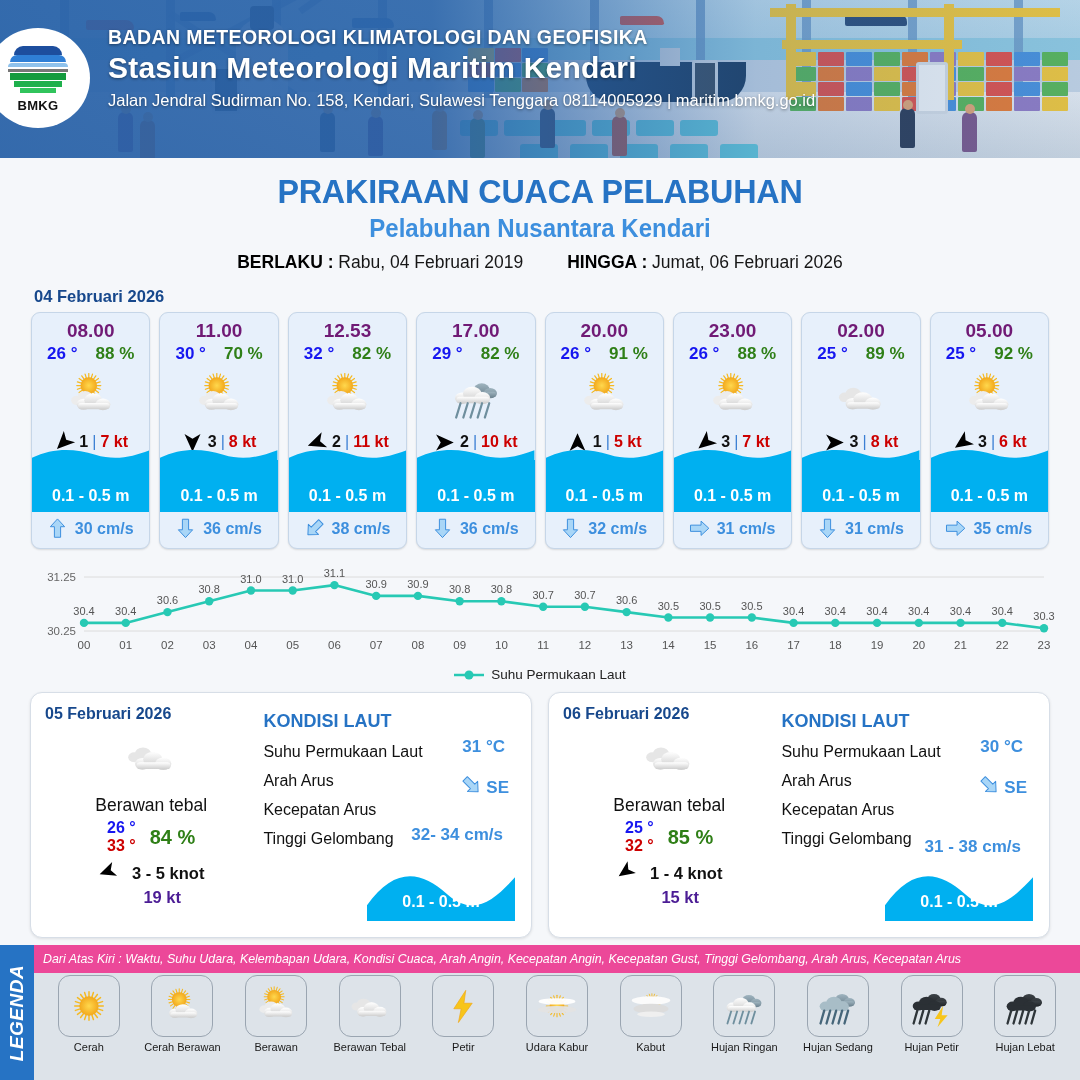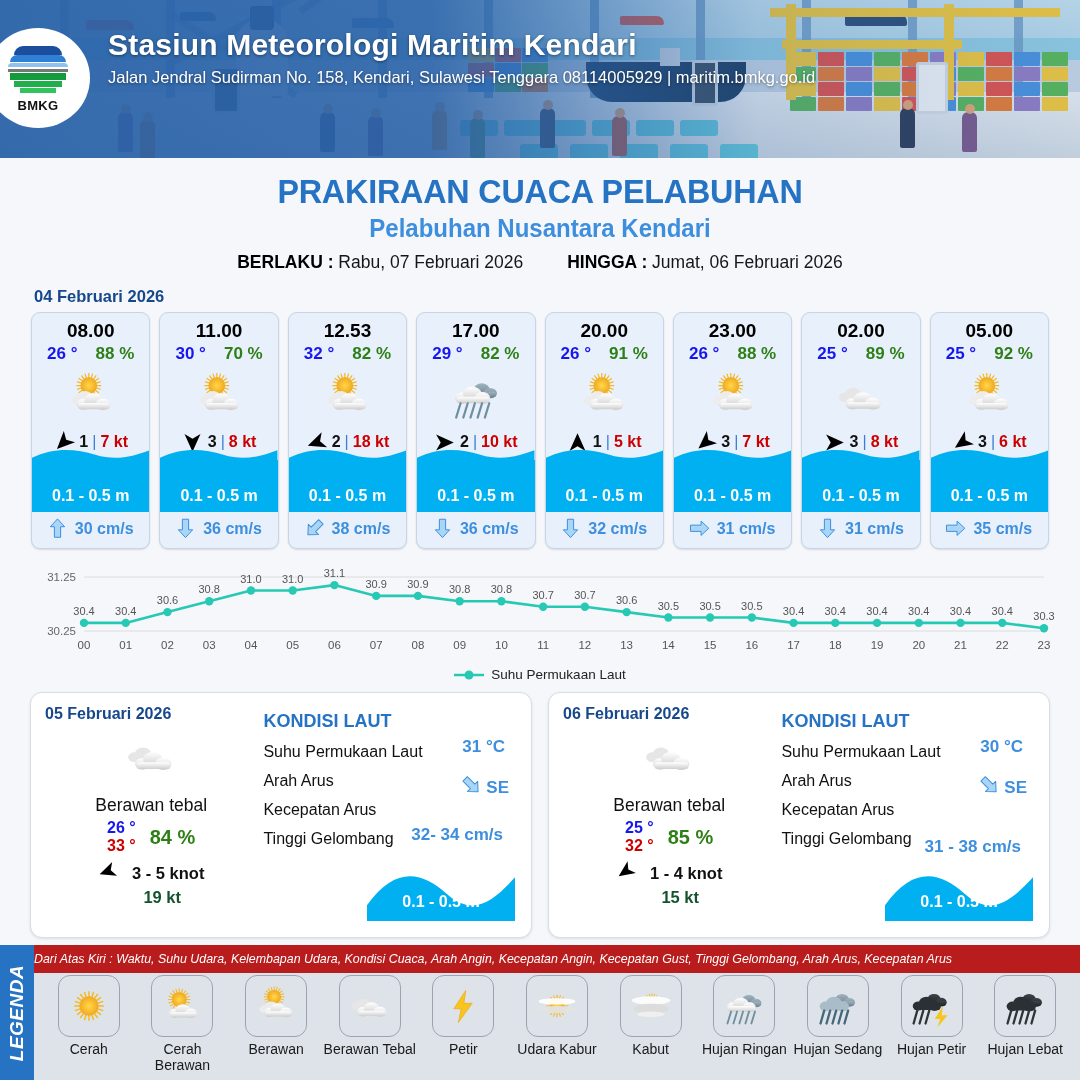--- a/index.html
+++ b/index.html
@@ -57,21 +57,21 @@
   
   .date-label { margin: 14px 0 6px 34px; font-size: 16.5px; font-weight: bold; color: #17488c; }
 
   
   .cards { display: flex; gap: 9px; padding: 0 31px; }
   .card {
     flex: 1; background: #e7f0fb; border: 1px solid #c6d6e8;
     border-radius: 9px; overflow: hidden; position: relative;
     box-shadow: 0 1px 2px rgba(0,0,0,.12);
   }
-  .c-time { text-align: center; font-size: 19px; font-weight: bold; color: #000000; padding: 7px 0 2px; }
+  .c-time { text-align: center; font-size: 19px; font-weight: bold; color: #701a75; padding: 7px 0 2px; }
   .c-th { display: flex; justify-content: space-around; align-items: baseline; padding: 0 6px 2px; }
   .c-temp { font-size: 17px; font-weight: bold; color: #1616f0; }
   .c-hum { font-size: 17px; font-weight: bold; color: #2f7f17; }
   .c-icon { height: 62px; display: flex; align-items: center; justify-content: center; }
   .c-wind { display: flex; align-items: center; justify-content: center; gap: 4px; padding: 4px 0 6px; }
   .c-wdir { width: 22px; height: 20px; display: inline-block; }
   .c-wscale { font-size: 16px; font-weight: bold; color: #111; }
   .c-sep { color: #3b7fd4; font-size: 16px; }
   .c-wspd { font-size: 16px; font-weight: bold; color: #cc0000; }
   .wave-band { position: relative; height: 52px; background: #00b0f0; margin-top: 2px; }
@@ -98,47 +98,47 @@
   .d-date { font-size: 16px; font-weight: bold; color: #17488c; }
   .d-icon { height: 64px; display: flex; align-items: center; justify-content: center; margin-top: 2px; }
   .d-cond { font-size: 17.5px; color: #111; text-align: center; margin-top: 6px; }
   .d-temps { display: flex; align-items: center; justify-content: center; gap: 14px; margin-top: 3px; }
   .d-tcol { display: flex; flex-direction: column; }
   .d-tmin { font-size: 16px; font-weight: bold; color: #1616f0; }
   .d-tmax { font-size: 16px; font-weight: bold; color: #cc0000; }
   .d-hum { font-size: 20px; font-weight: bold; color: #2f7f17; }
   .d-wind { display: flex; align-items: center; justify-content: center; gap: 15px; margin-top: 7px; }
   .d-wtxt { font-size: 16.5px; font-weight: bold; color: #111; }
-  .d-gust { text-align: center; font-size: 16.5px; font-weight: bold; color: #14532d; margin-top: 3px; padding-left: 22px; }
+  .d-gust { text-align: center; font-size: 16.5px; font-weight: bold; color: #4c1d95; margin-top: 3px; padding-left: 22px; }
   .d-right { flex: 1; padding-left: 6px; position: relative; }
   .d-sea-title { font-size: 18px; font-weight: bold; color: #2673c4; margin: 6px 0 4px; }
   .d-krow { font-size: 16px; color: #111; margin-top: 11px; }
   .d-val { position: absolute; font-size: 17px; font-weight: bold; color: #3d8fde; }
   .d-wave { position: absolute; right: 2px; bottom: 2px; width: 148px; height: 56px; }
   .d-wave-txt { position: absolute; right: 2px; bottom: 12px; width: 148px; text-align: center; color: #fff; font-size: 16px; font-weight: bold; }
 
   
   .legend-foot { position: absolute; left: 0; right: 0; bottom: 0; height: 135px; background: #dde3e9; }
   .leg-side {
     position: absolute; left: 0; top: 0; width: 34px; height: 135px;
     background: #2673c4; display: flex; align-items: center; justify-content: center;
   }
   .leg-side span {
     transform: rotate(-90deg); white-space: nowrap; color: #fff;
     font-size: 19px; font-weight: bold; font-style: italic; letter-spacing: .5px;
   }
   .leg-note {
     position: absolute; left: 34px; right: 0; top: 0; height: 28px;
-    background: #b91c1c; color: #fff; font-size: 12.4px; font-style: italic;
-    display: flex; align-items: center; padding-left: 0;
+    background: #ec4899; color: #fff; font-size: 12.4px; font-style: italic;
+    display: flex; align-items: center; padding-left: 9px;
   }
   .leg-items { position: absolute; left: 34px; right: 0; top: 30px; display: flex; padding: 0 8px; }
   .leg-item { flex: 1; display: flex; flex-direction: column; align-items: center; }
   .leg-box { width: 62px; height: 62px; border: 1px solid #9aa5b1; border-radius: 12px; display: flex; align-items: center; justify-content: center; }
-  .leg-lbl { font-size: 14px; color: #1a1a1a; margin-top: 4px; text-align: center; }
+  .leg-lbl { font-size: 11px; color: #1a1a1a; margin-top: 4px; text-align: center; }
 </style>
 </head>
 <body>
 
 <div class="header">
   <div class="hdr-art">
     <div class="hdr-sky"></div>
     <div class="hdr-sea"></div>
     <div class="hdr-wall"></div>
     <div class="hdr-floor"></div>
@@ -263,32 +263,33 @@
       <div class="lg-band" style="top:19px;width:60px;height:4px;background:#8fc2ec;"></div>
       <div style="position:absolute;top:25px;left:1px;width:60px;height:3px;background:#777;"></div>
       <div class="lg-band" style="top:29px;width:56px;height:7px;background:#149b3e;border-radius:0;"></div>
       <div class="lg-band" style="top:37px;width:48px;height:6px;background:#1fb04c;border-radius:0;"></div>
       <div class="lg-band" style="top:44px;width:36px;height:5px;background:#31c45c;border-radius:0;"></div>
     </div>
     <div class="logo-txt">BMKG</div>
   </div>
 
   <div class="hdr-text">
+    <div class="hdr-l1">BADAN METEOROLOGI KLIMATOLOGI DAN GEOFISIKA</div>
     <div class="hdr-l2">Stasiun Meteorologi Maritim Kendari</div>
     <div class="hdr-l3">Jalan Jendral Sudirman No. 158, Kendari, Sulawesi Tenggara  08114005929 | maritim.bmkg.go.id</div>
   </div>
 </div>
 
 <div class="title-wrap">
   <div class="title-main">PRAKIRAAN CUACA PELABUHAN</div>
   <div class="title-sub">Pelabuhan Nusantara Kendari</div>
   <div class="valid-row">
     <div>
       <b>BERLAKU :</b>
-      <span>Rabu, 07 Februari 2026</span>
+      <span>Rabu, 04 Februari 2019</span>
     </div>
     <div>
       <b>HINGGA :</b>
       <span>Jumat, 06 Februari 2026</span>
     </div>
   </div>
 </div>
 
 <div class="date-label">04 Februari 2026</div>
 
@@ -519,21 +520,21 @@
             <rect x="2" y="14" width="46" height="9" rx="4.5" fill="url(#cgsun-cloud-icon60)"></rect>
           </g>
         </svg>
       </div>
     <div class="c-wind">
       <span class="c-wdir"><svg width="21" height="21" viewBox="0 0 100 100" style="transform:rotate(250deg)">
     <path d="M50 6 L88 90 L50 68 L12 90 Z" fill="#000"></path>
           </svg></span>
       <span class="c-wscale">2</span>
       <span class="c-sep">|</span>
-      <span class="c-wspd">18 kt</span>
+      <span class="c-wspd">11 kt</span>
     </div>
     <div class="wave-band">
       <div class="wave-top"><svg width="100%" height="15" viewBox="0 0 120 15" preserveAspectRatio="none">
     <path d="M0 10.799999999999999 C 21.599999999999998 0.75, 43.199999999999996 1.2, 64.80000000000001 7.800000000000001
       C 86.39999999999999 14.25, 103.2 9.3, 120 3.3 L 120 15 L 0 15 Z" fill="#00b0f0"></path>
           </svg></div>
       <div class="wave-txt">0.1 - 0.5 m</div>
     </div>
     <div class="c-cur">
       <span class="c-cur-arrow"><svg width="19" height="20.520000000000003" viewBox="0 0 60 66" style="transform:rotate(225deg)">

